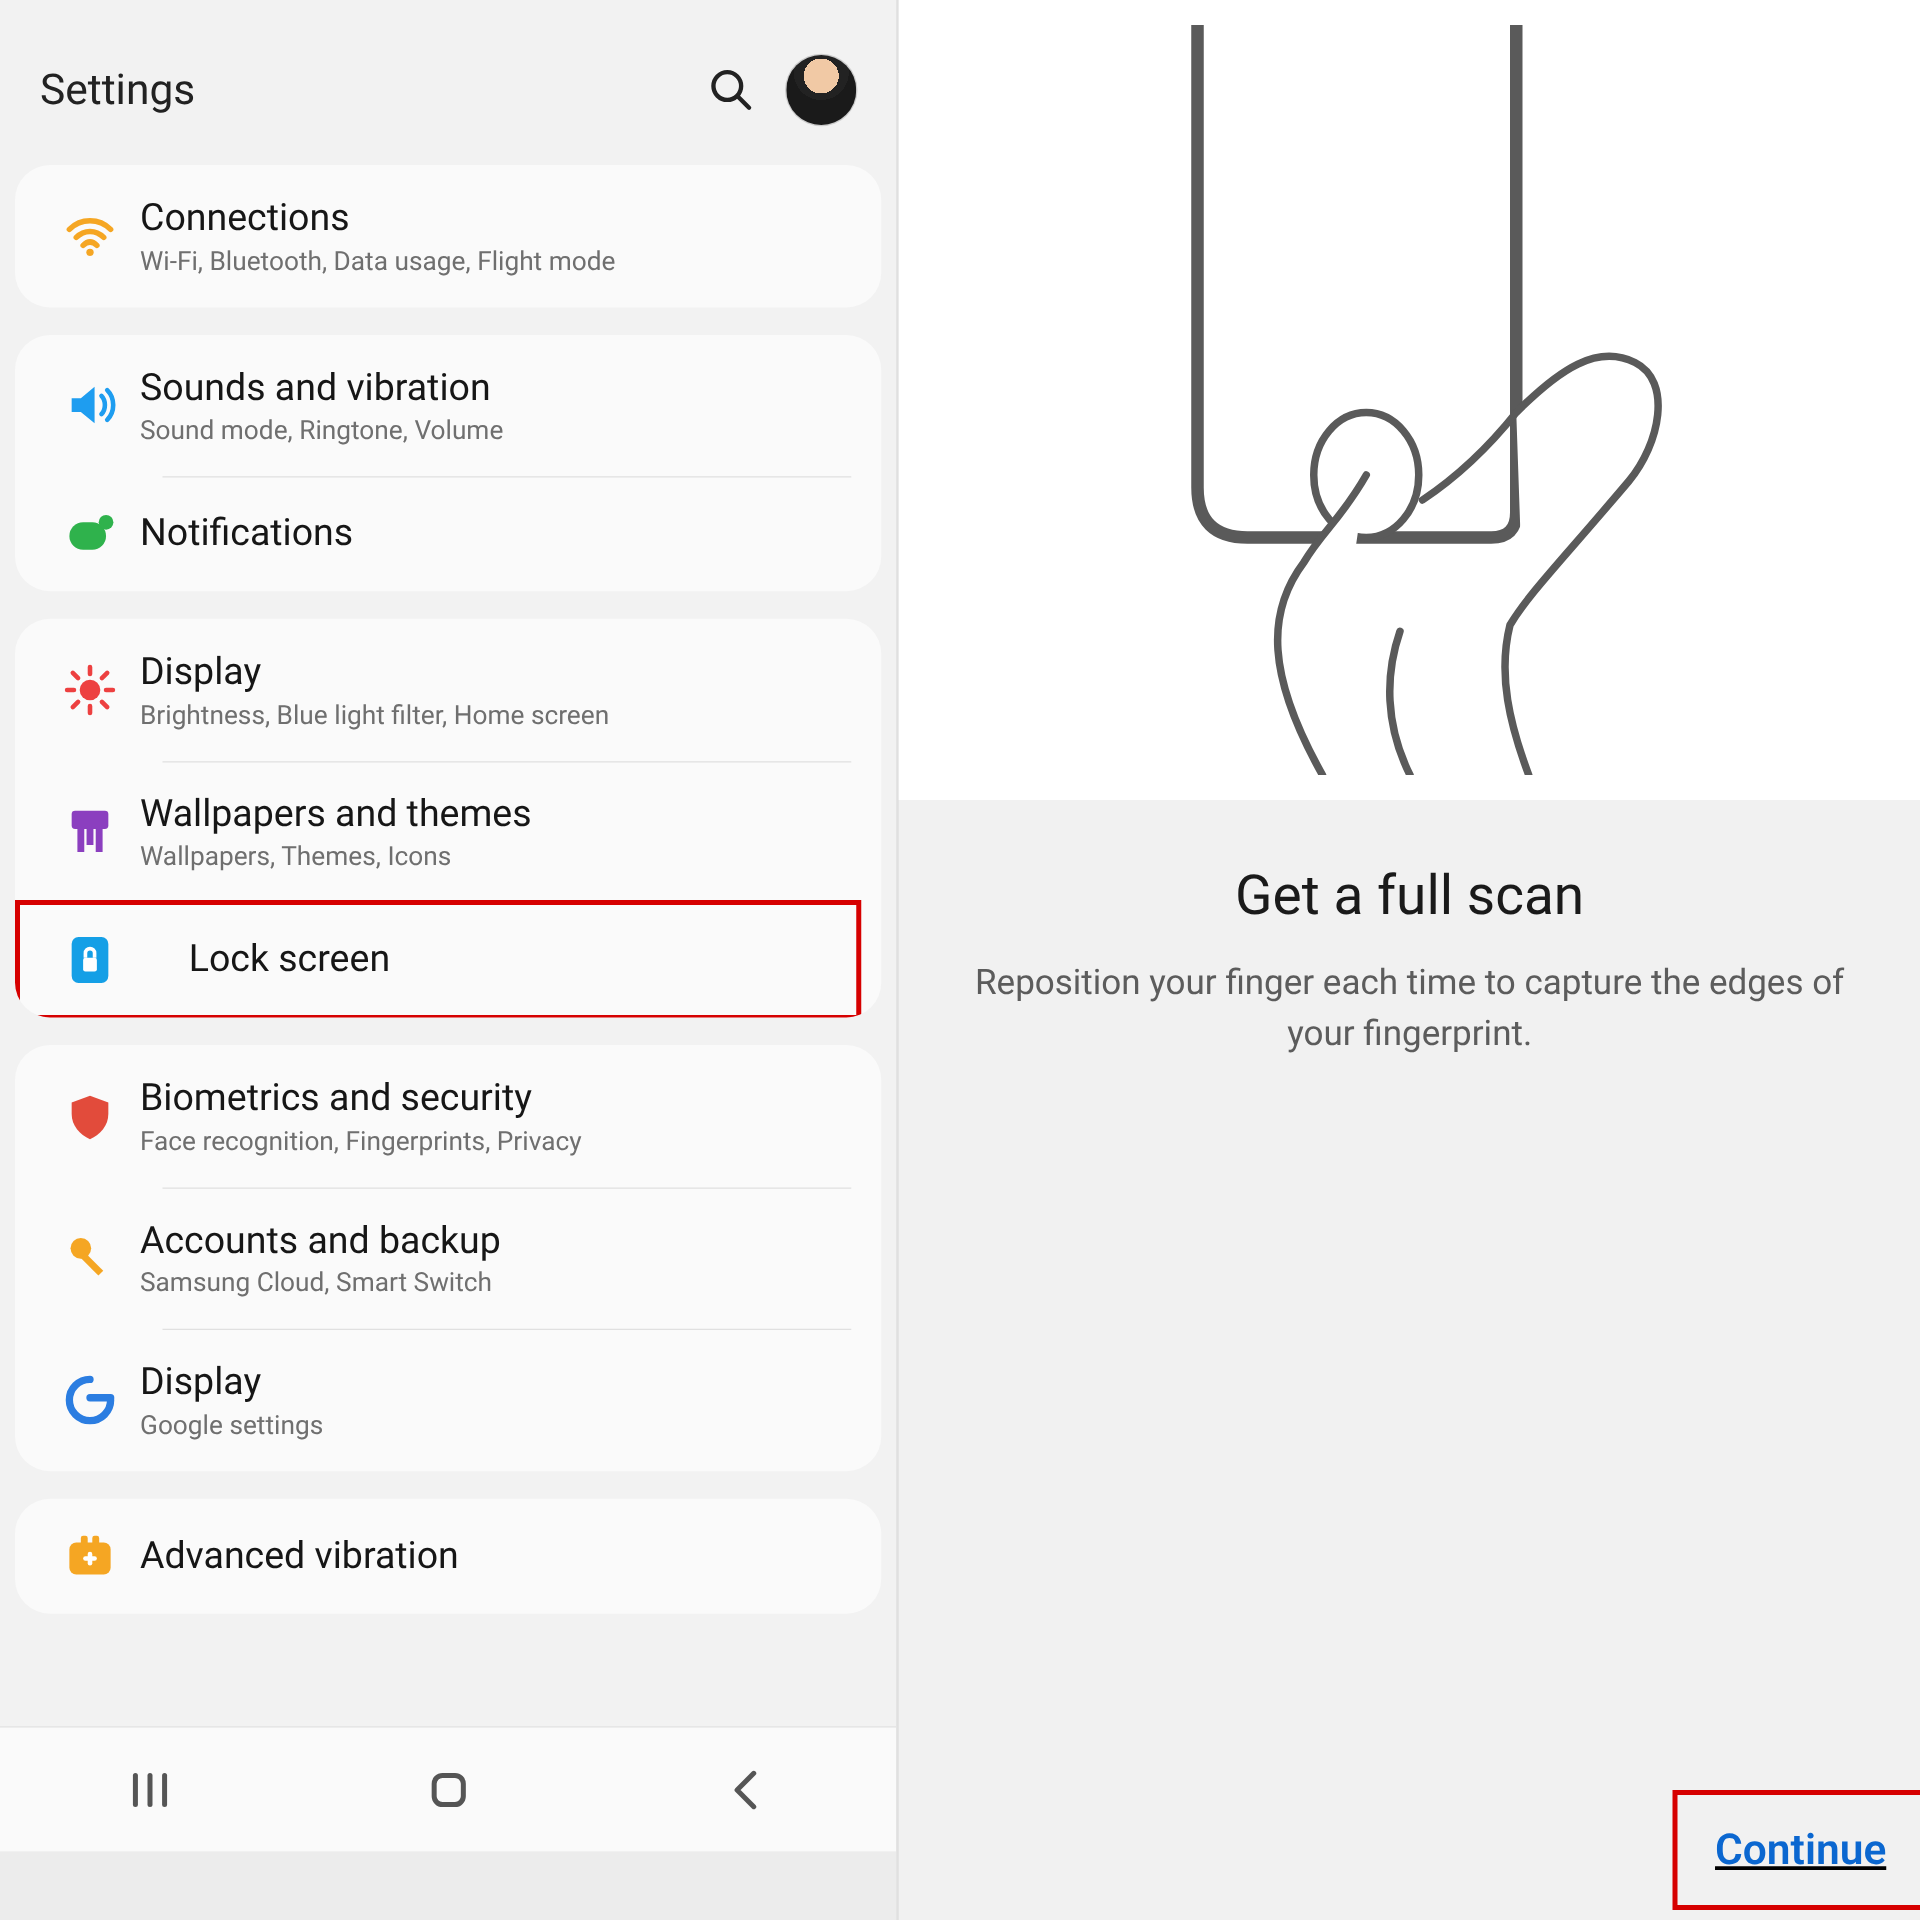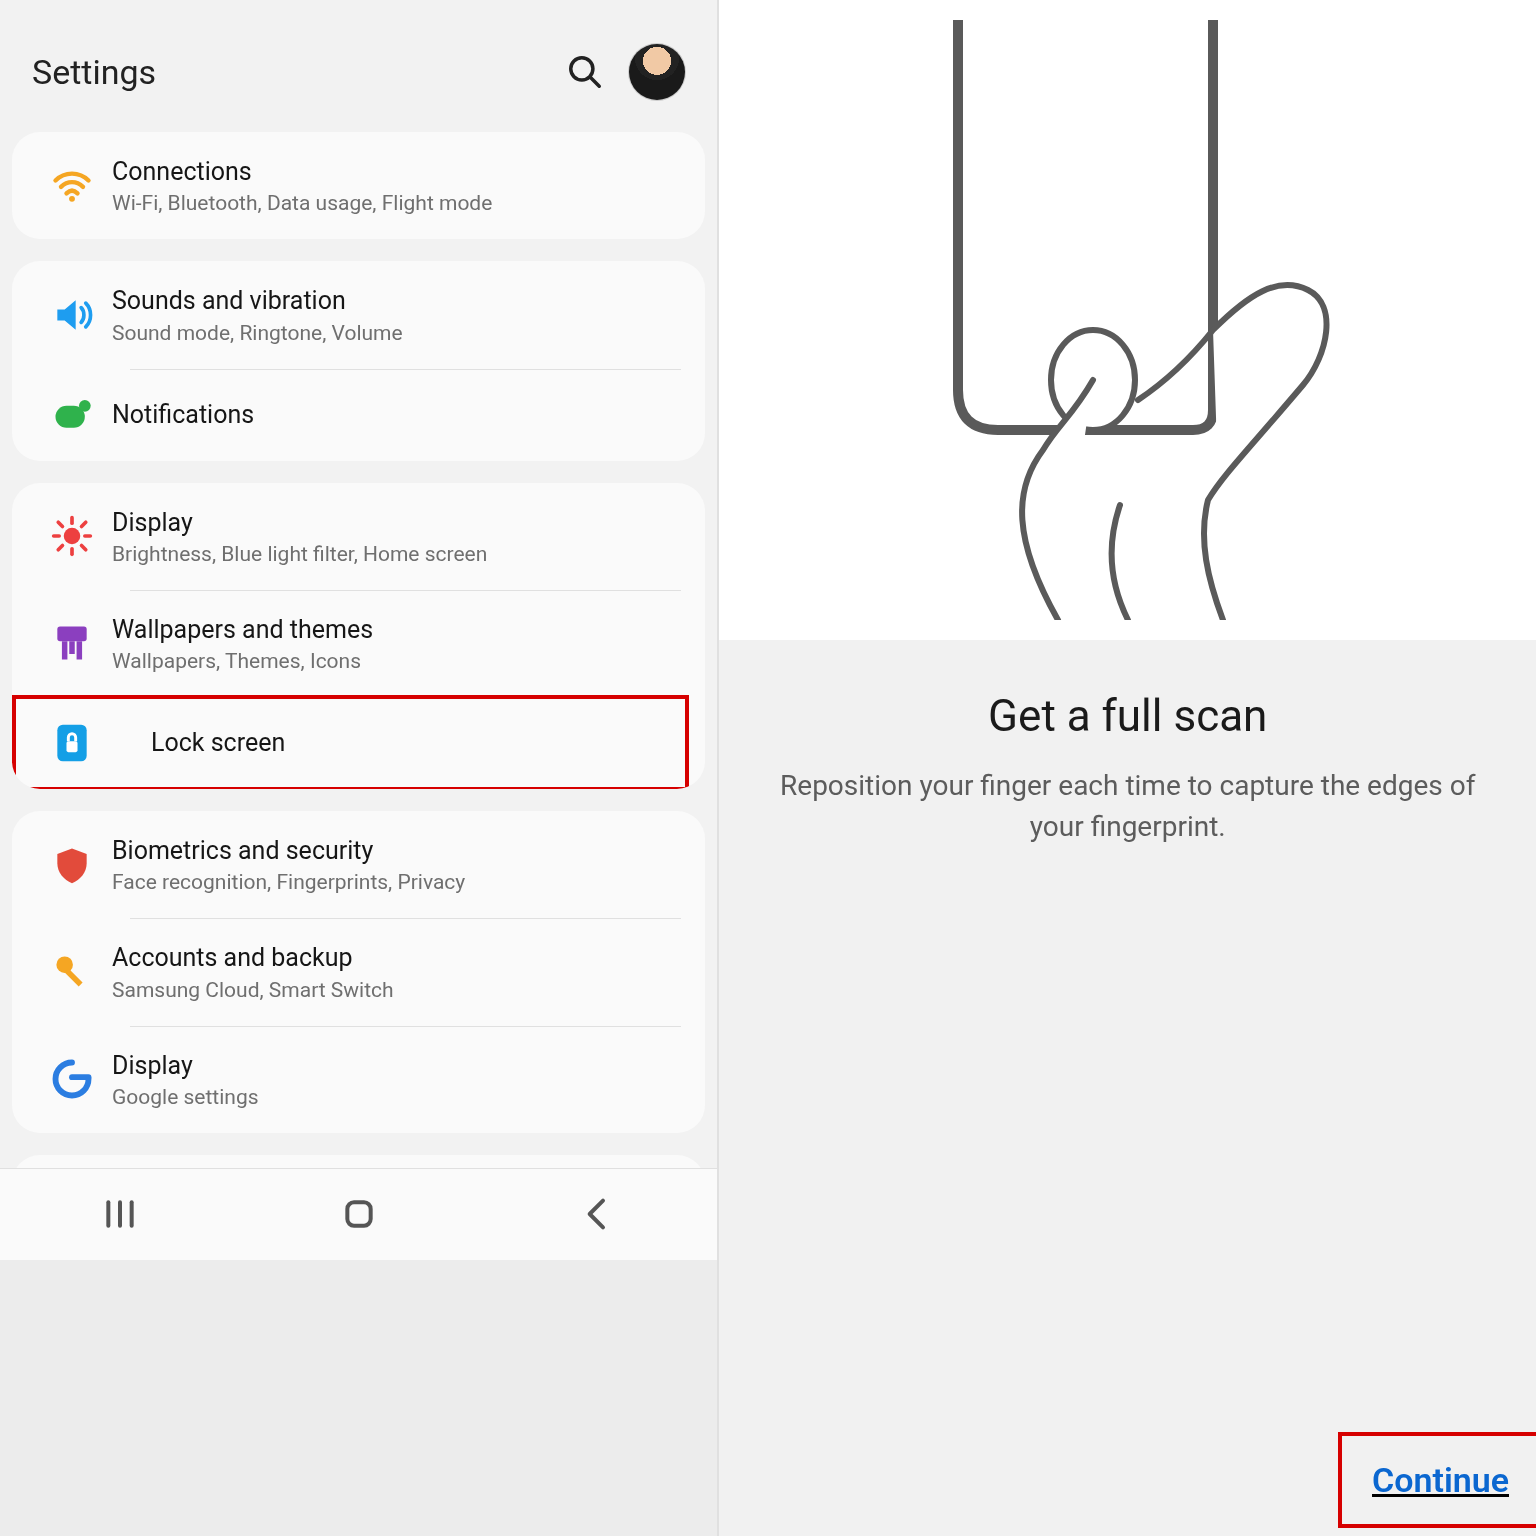--- a/index.html
+++ b/index.html
@@ -1,21 +1,21 @@
 <!DOCTYPE html>
 <html><head>
 <meta charset="utf-8">
 <style>
   * { box-sizing: border-box; margin: 0; padding: 0; }
   html, body { width: 1536px; height: 1536px; font-family: -apple-system, "Segoe UI", Roboto, Arial, sans-serif; }
   body { display: flex; background: #ececec; }
 
   
   .left {
-    width: 768px; height: 1260px;
+    width: 768px; height: 1481px;
     background: #f2f2f2;
     display: flex; flex-direction: column;
     position: relative;
   }
   .left-inner {
     flex: 1 1 auto;
     padding: 12px 12px 0 12px;
     overflow: hidden;
   }
   .settings-header {
@@ -52,21 +52,21 @@
   .row + .row::before {
     content:"";
     position:absolute; top:0; left:118px; right:24px;
     height:1px; background:#e0e0e0;
   }
   .row-icon {
     width: 80px; display:flex; justify-content:center; align-items:center;
     flex-shrink:0;
   }
   .row-text { flex:1; }
-  .row-title { font-size: 25px; color:#161616; line-height:1.25; }
+  .row-title { font-size: 30px; color:#161616; line-height:1.25; }
   .row-sub   { font-size: 21px; color:#6f6f6f; margin-top:4px; }
 
   .highlight-red {
     position:absolute;
     border:4px solid #d60000;
     pointer-events:none;
   }
 
   
   .navbar {

